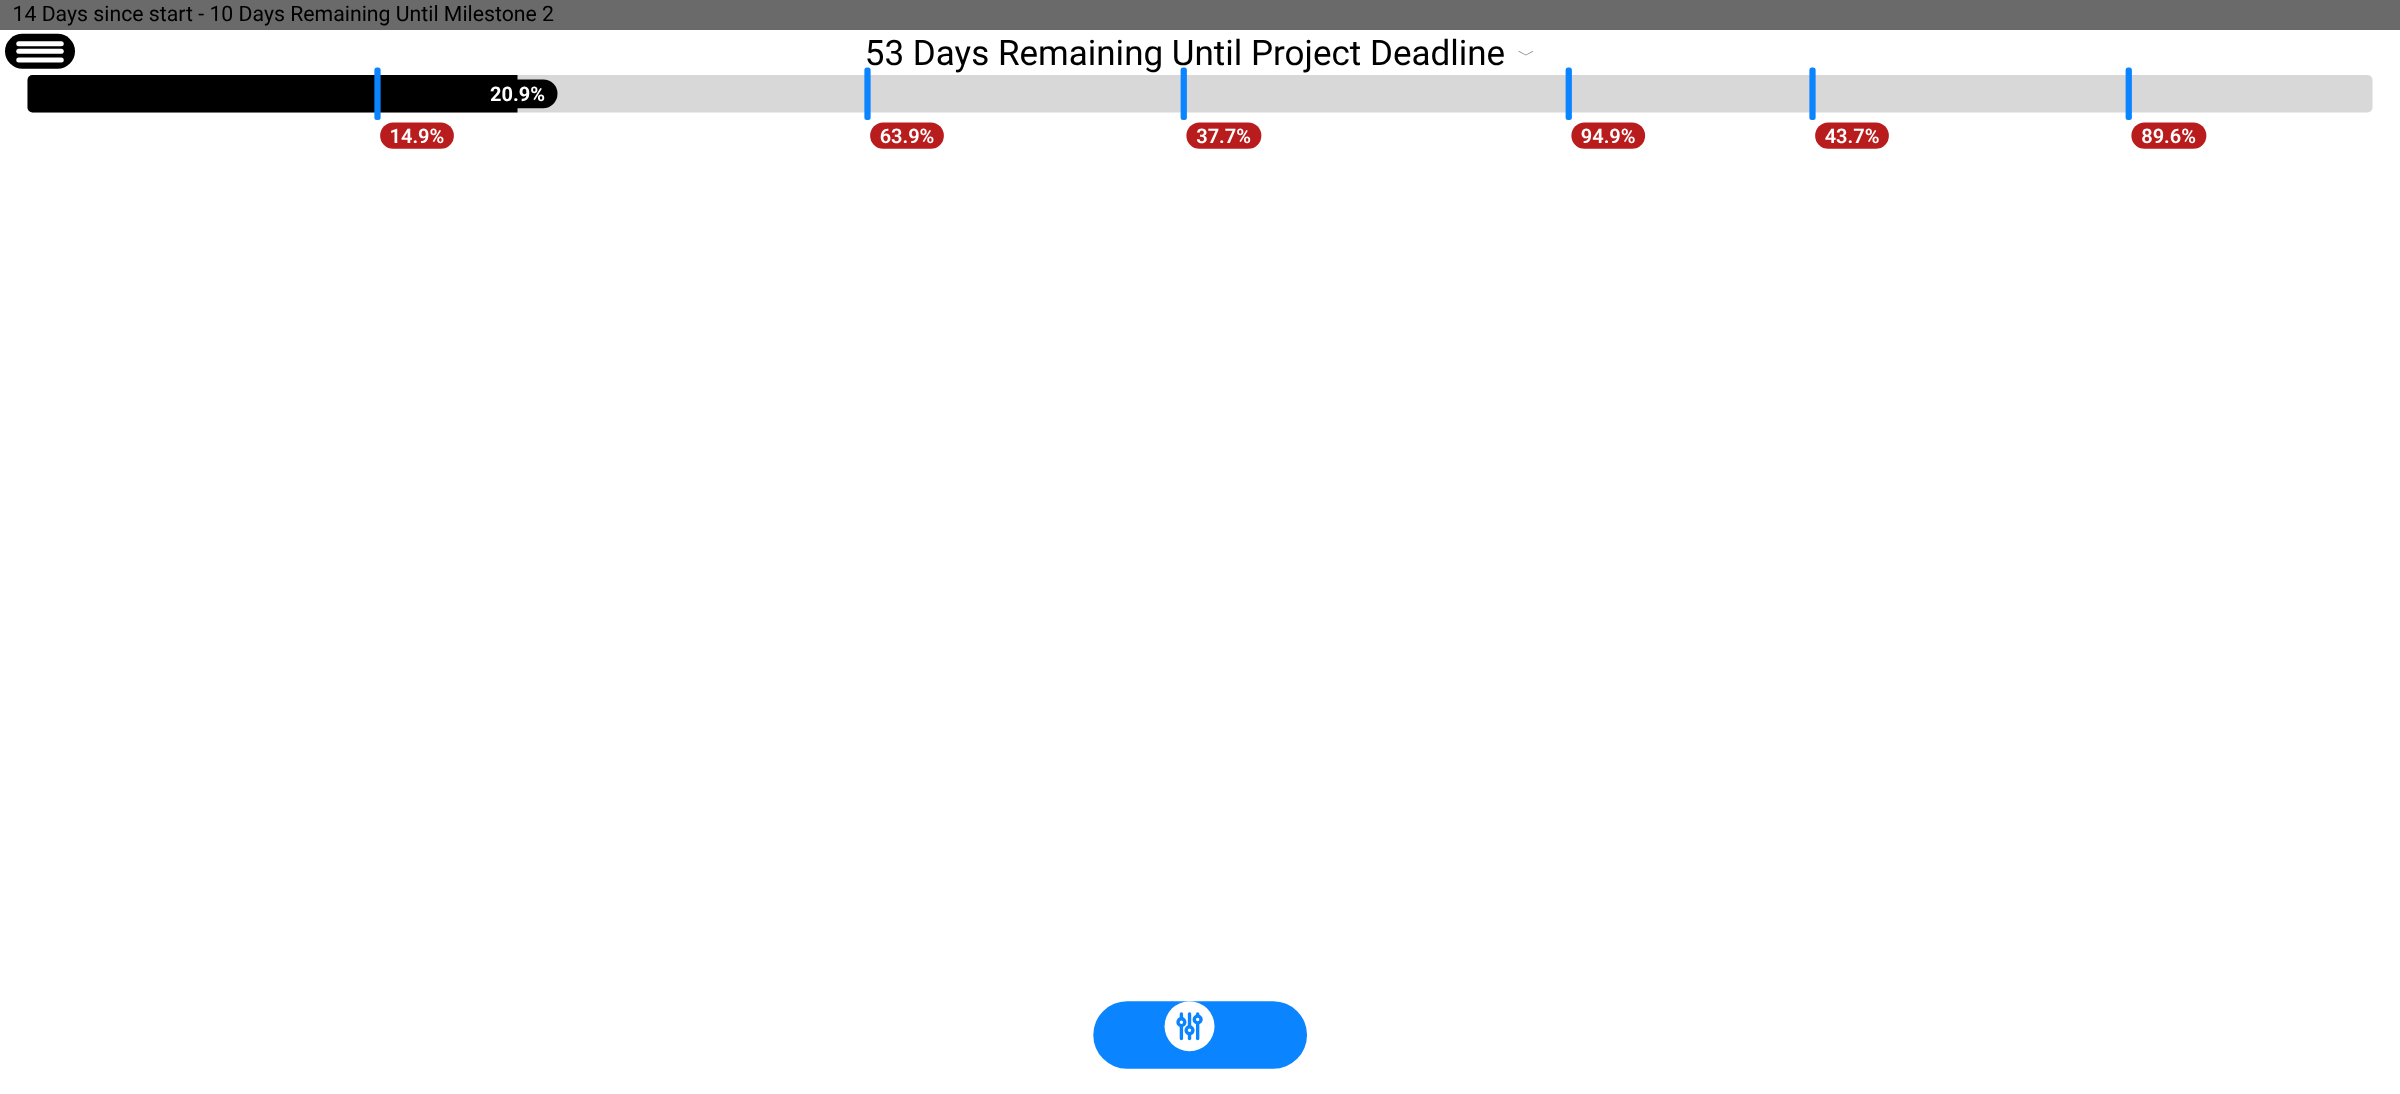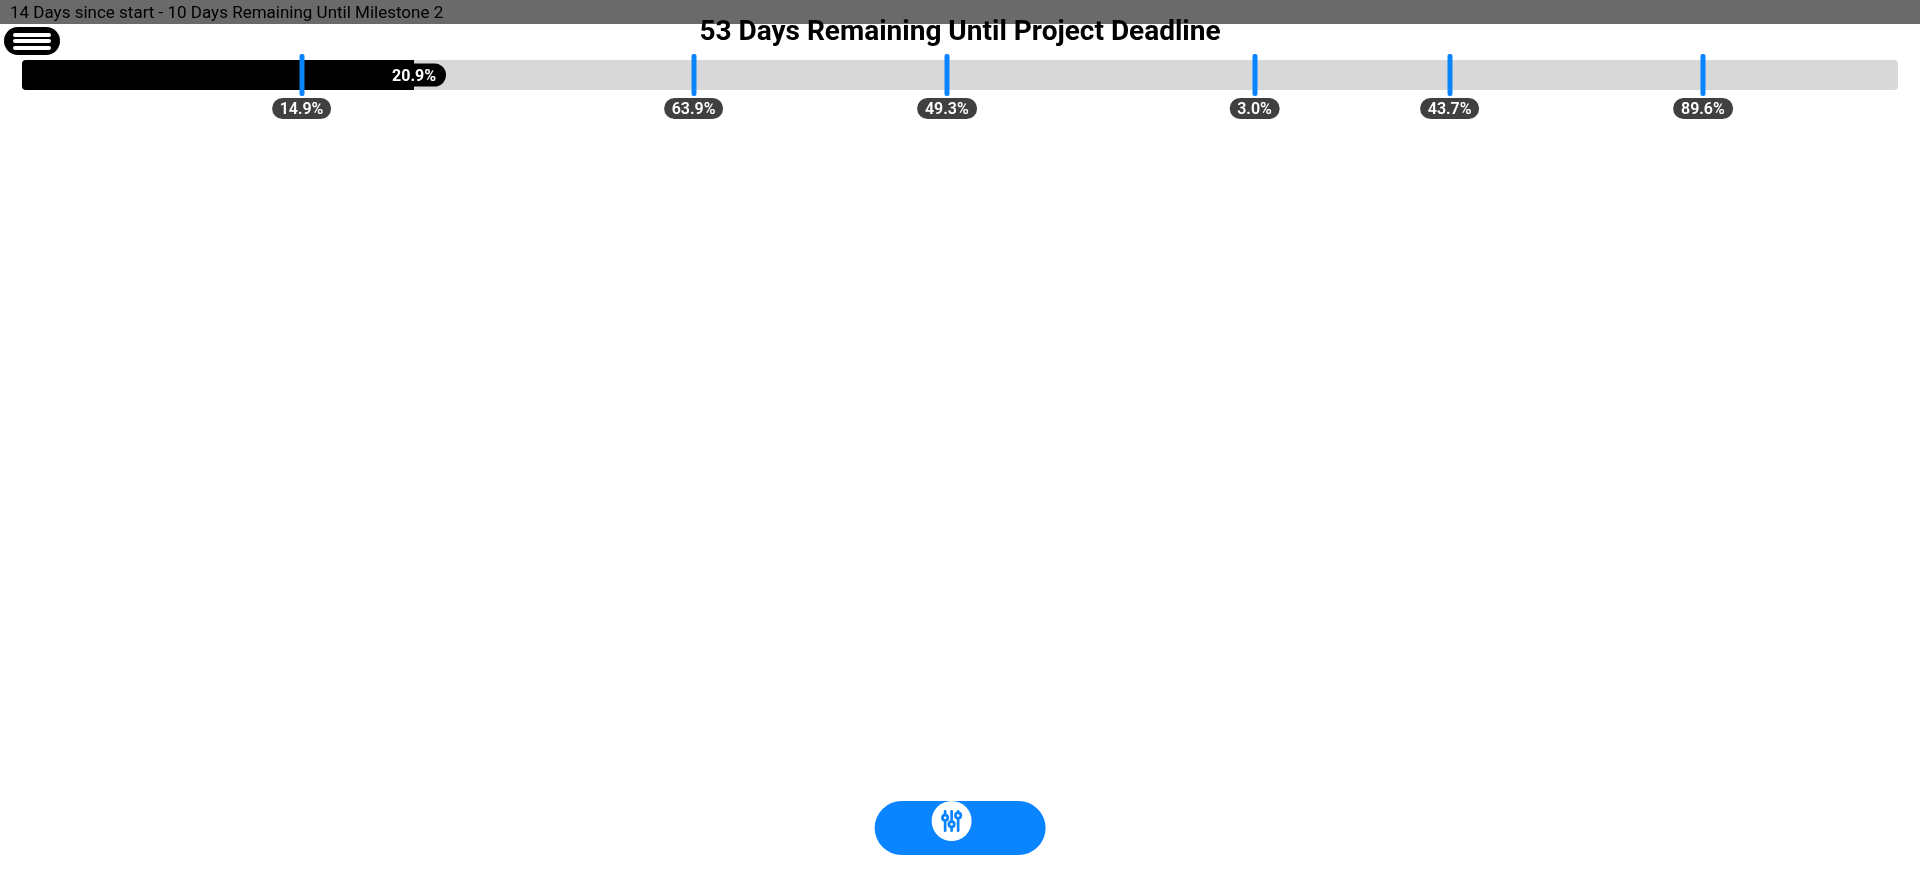--- a/index.html
+++ b/index.html
@@ -45,27 +45,26 @@
     .menu-pill .bar {
       width: 38px;
       height: 4px;
       background: #fff;
       border-radius: 2px;
     }
     .headline {
       width: 100%;
       text-align: center;
       font-size: 28px;
-      font-weight: 700;
+      font-weight: 400;
       color: #000;
       display: flex;
       justify-content: center;
       align-items: center;
       gap: 10px;
-      flex-direction: column;
     }
     .chev {
       display: inline-block;
       color: #8e8e93;
       font-size: 14px;
       line-height: 1;
       position: relative;
       top: 3px;
     }
     .progress-wrap {
@@ -107,27 +106,28 @@
       bottom: -6px;
       width: 5px;
       background: #0a84ff;
       border-radius: 2px;
       transform: translateX(-50%);
     }
     .milestone-label {
       position: absolute;
       top: 38px;
       transform: translateX(-50%);
-      background: #404040;
+      background: #b91c1c;
       color: #fff;
       font-weight: 600;
       font-size: 16px;
       padding: 1px 8px;
       border-radius: 12px;
       white-space: nowrap;
+      margin-left: 32px;
     }
     .configure {
       position: absolute;
       left: 50%;
       bottom: 20px;
       transform: translateX(-50%);
       background: #0a84ff;
       color: #fff;
       border: none;
       border-radius: 28px;
@@ -183,22 +183,22 @@
       <div class="milestone" style="left:49.3%"></div>
       <div class="milestone" style="left:65.7%"></div>
       <div class="milestone" style="left:76.1%"></div>
       <div class="milestone" style="left:89.6%"></div>
 
       <div class="bar-pct" style="left:20.9%">20.9%</div>
     </div>
 
     <div class="milestone-label" style="left:14.9%">14.9%</div>
     <div class="milestone-label" style="left:35.8%">63.9%</div>
-    <div class="milestone-label" style="left:49.3%">49.3%</div>
-    <div class="milestone-label" style="left:65.7%">3.0%</div>
+    <div class="milestone-label" style="left:49.3%">37.7%</div>
+    <div class="milestone-label" style="left:65.7%">94.9%</div>
     <div class="milestone-label" style="left:76.1%">43.7%</div>
     <div class="milestone-label" style="left:89.6%">89.6%</div>
   </div>
 
   <button class="configure">
     <span class="cfg-icon">
       <svg width="26" height="26" viewBox="0 0 24 24" fill="none" stroke="#0a84ff" stroke-width="2.5" stroke-linecap="round">
         <line x1="6" y1="3" x2="6" y2="21"></line>
         <circle cx="6" cy="9" r="2.5" fill="#fff"></circle>
         <line x1="12" y1="3" x2="12" y2="21"></line>

